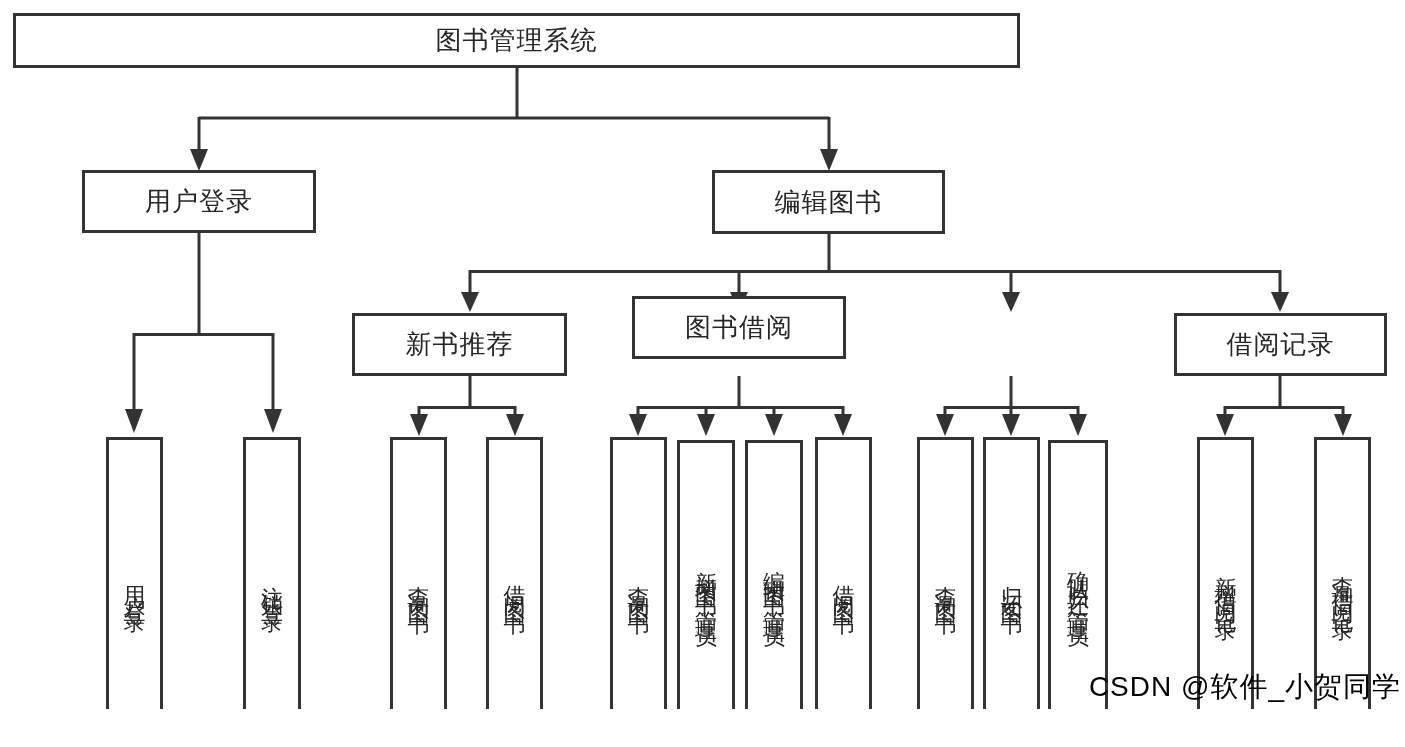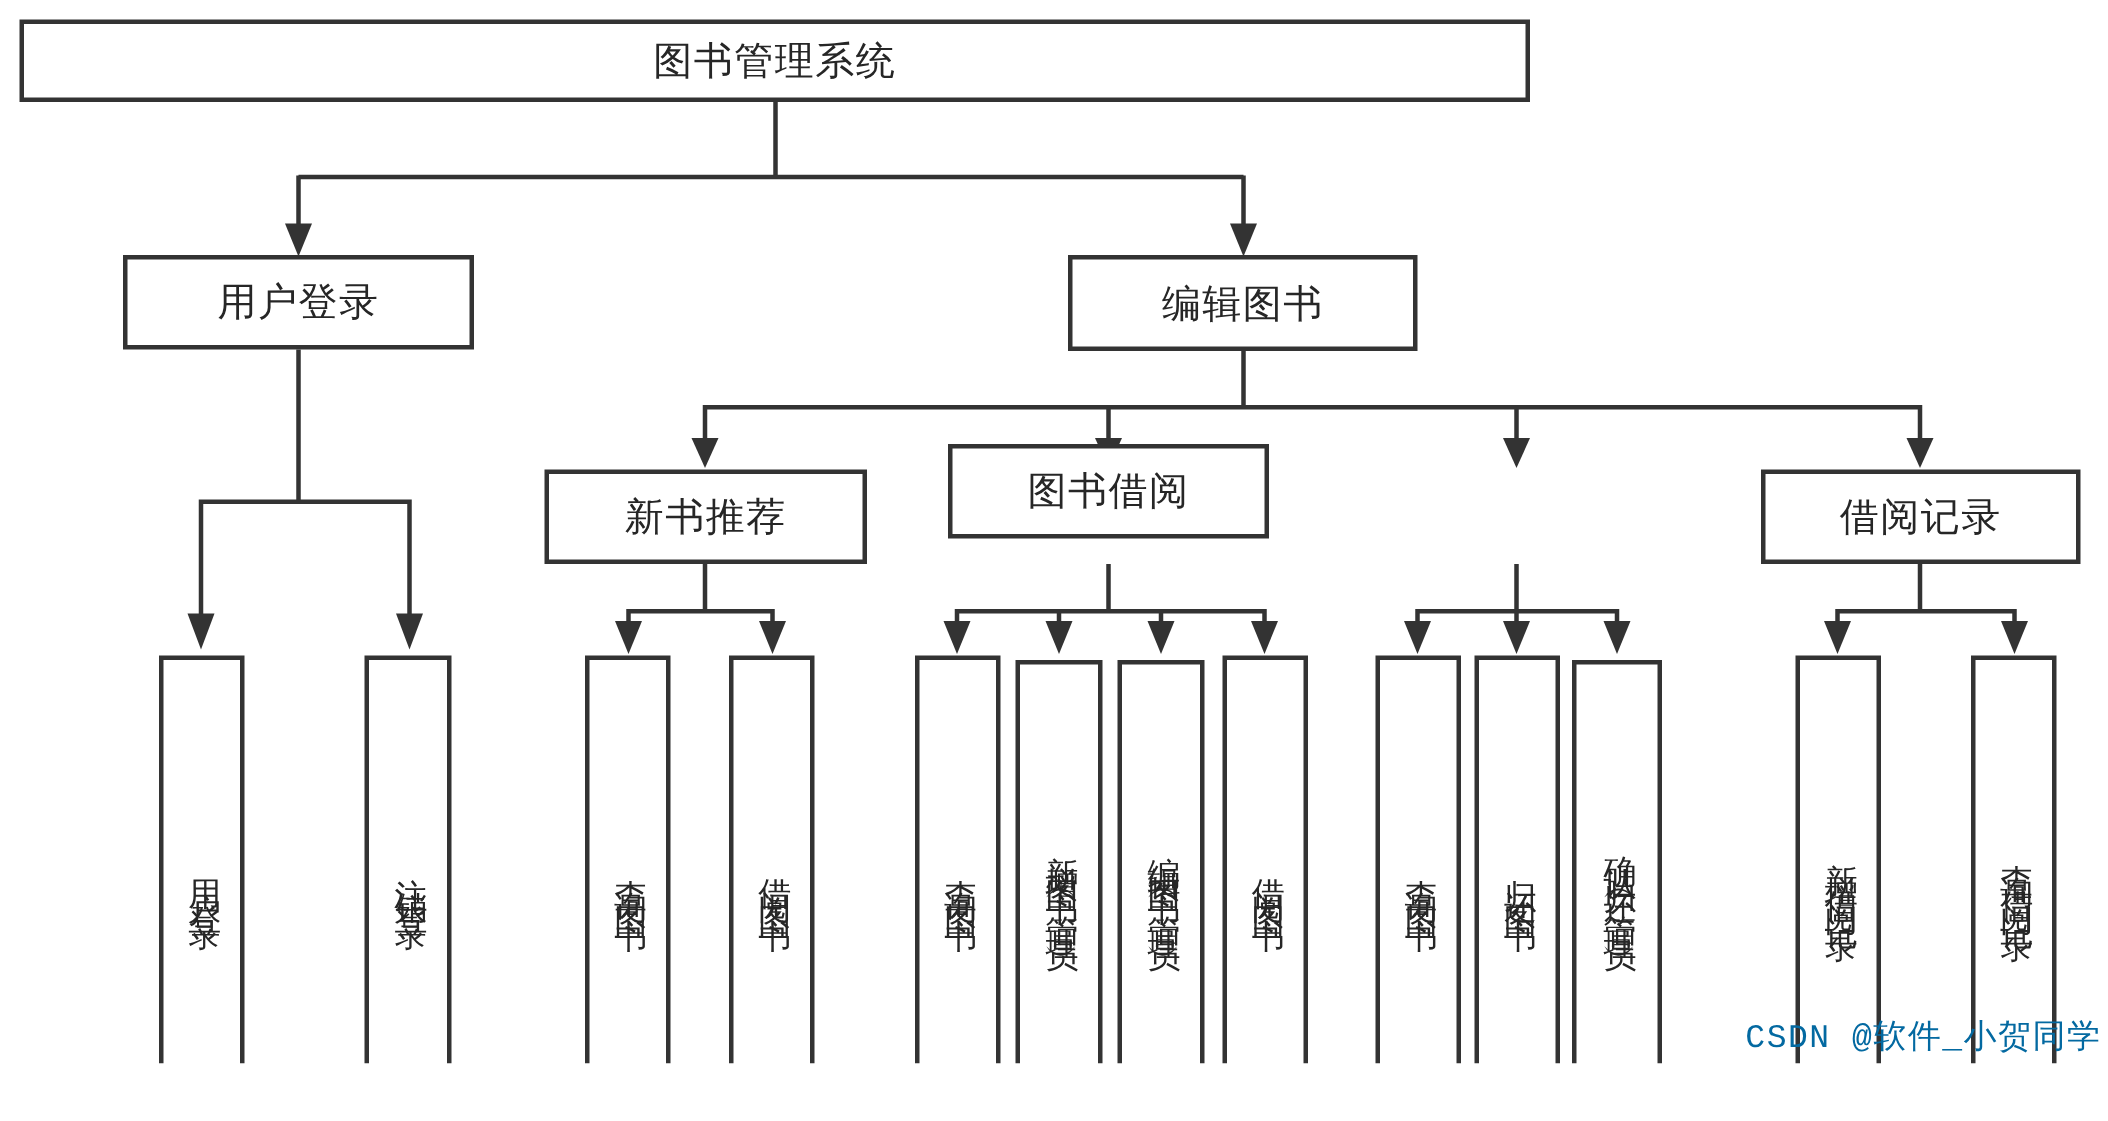--- a/index.html
+++ b/index.html
@@ -1,21 +1,21 @@
 <!DOCTYPE html>
 <html><head>
 <meta charset="utf-8">
 <style>
   html, body { margin: 0; padding: 0; background: #ffffff; }
   .canvas {
     position: relative;
     width: 1405px;
     height: 709px;
     background: #ffffff;
-    font-family: Liberation Mono, monospace;
+    font-family: Liberation Sans, sans-serif;
     overflow: hidden;
   }
   .connector-svg {
     position: absolute;
     left: 0; top: 0;
     width: 1405px; height: 747px;
   }
   .node {
     position: absolute;
     box-sizing: border-box;
@@ -35,22 +35,22 @@
     font-size: 22px;
     letter-spacing: 9px;
     line-height: 1;
     white-space: normal;
   }
   .leaf.long { letter-spacing: 8px; }
   .watermark {
     position: absolute;
     right: 4px;
     bottom: 3px;
-    font-size: 22px;
-    color: #0369a1;
+    font-size: 28px;
+    color: #000000;
     letter-spacing: 1px;
     z-index: 10;
     pointer-events: none;
     margin-top: 48px;
   }
 </style>
 </head>
 <body>
 
 <div class="canvas">
@@ -93,21 +93,21 @@
       <polygon points="1216,414 1234,414 1225,436"></polygon>
       <polygon points="1334,414 1352,414 1343,436"></polygon>
     </g>
   </svg>
 
   <div class="node" style="left:13px; top:13px; width:1007px; height:55px;">图书管理系统</div>
 
   <div class="node" style="left:82px; top:170px; width:234px; height:63px;">用户登录</div>
   <div class="node" style="left:712px; top:170px; width:233px; height:64px;">编辑图书</div>
 
-  <div class="node" style="left:363px; top:313px; width:215px; height:63px;">新书推荐</div>
+  <div class="node" style="left:352px; top:313px; width:215px; height:63px;">新书推荐</div>
   <div class="node" style="left:632px; top:296px; width:214px; height:63px;">图书借阅</div>
   <div class="node" style="left:1174px; top:313px; width:213px; height:63px;">借阅记录</div>
 
   <div class="node leaf" style="left:106px; top:437px; width:57px; height:298px;">用户登录</div>
   <div class="node leaf" style="left:243px; top:437px; width:58px; height:298px;">注销登录</div>
 
   <div class="node leaf" style="left:390px; top:437px; width:57px; height:298px;">查询图书</div>
   <div class="node leaf" style="left:486px; top:437px; width:57px; height:298px;">借阅图书</div>
 
   <div class="node leaf" style="left:610px; top:437px; width:57px; height:298px;">查询图书</div>

